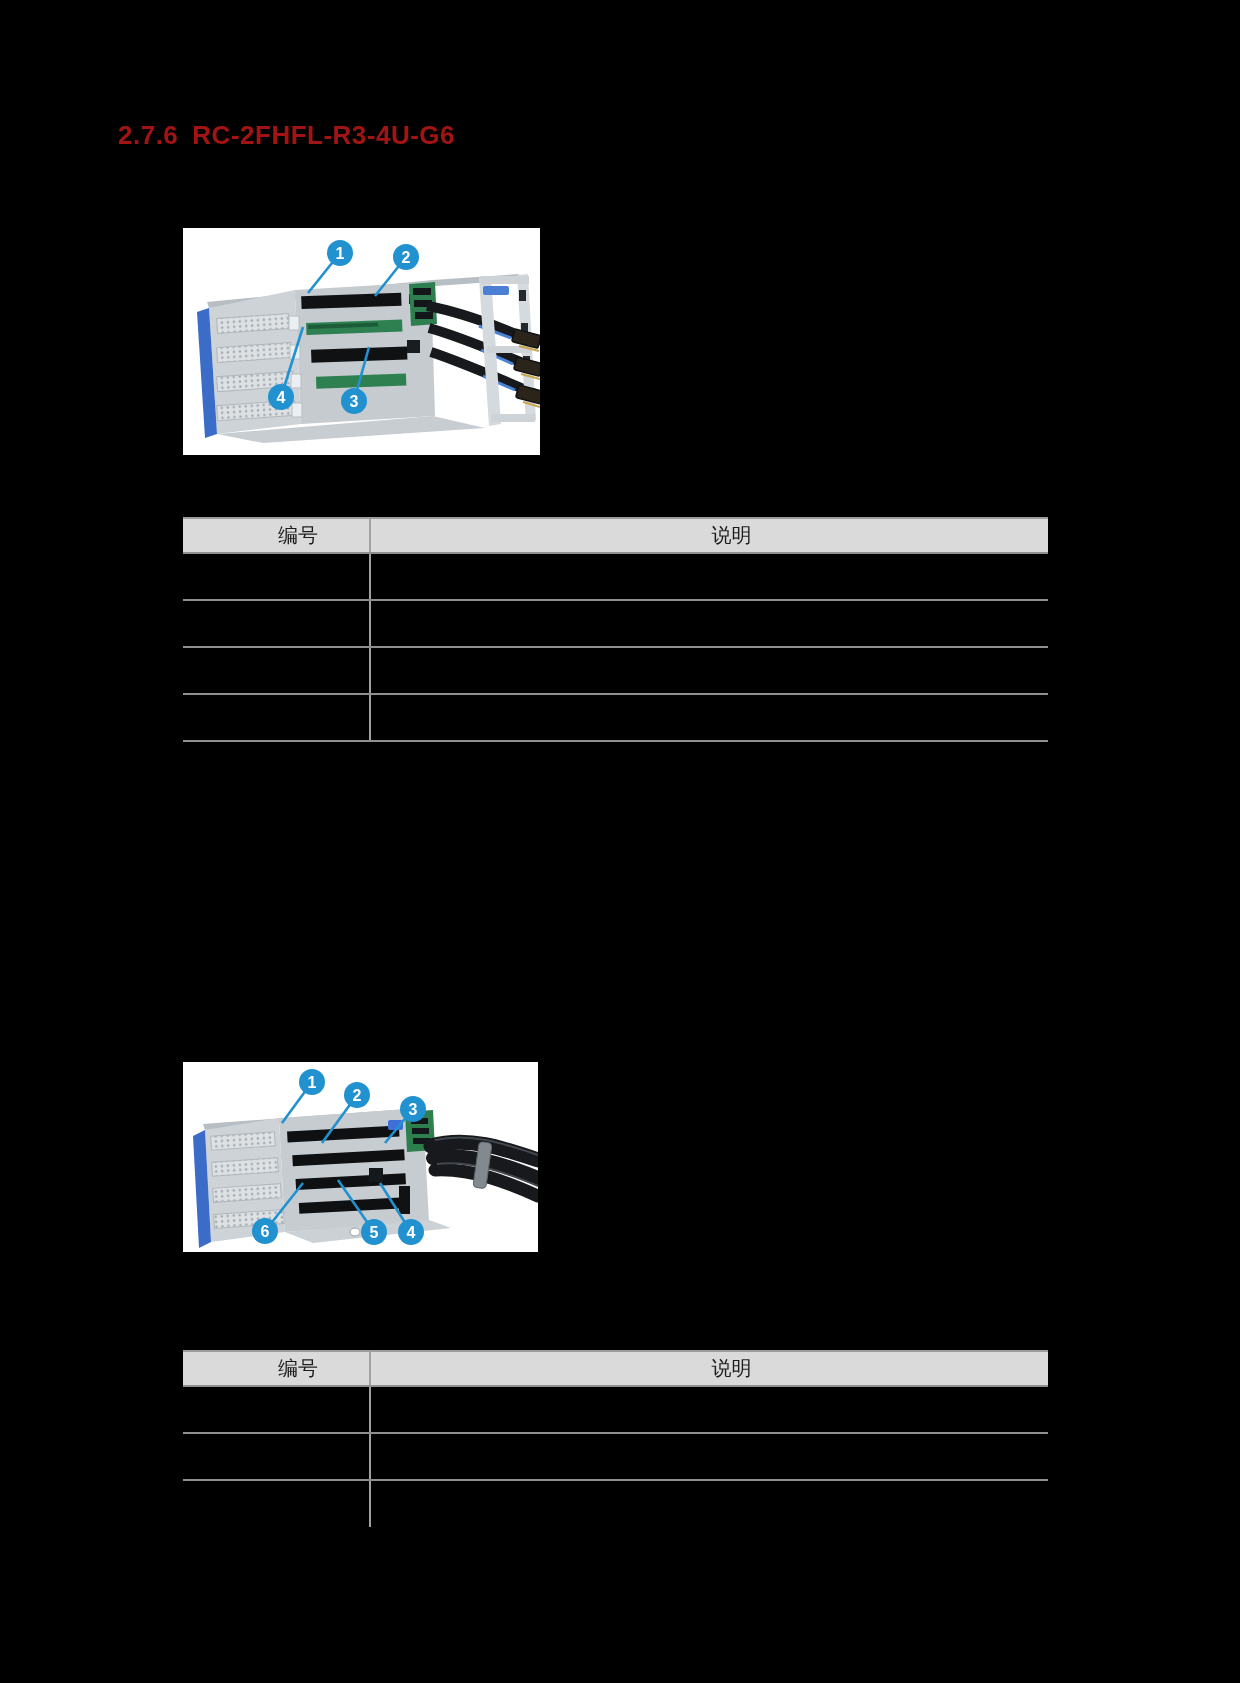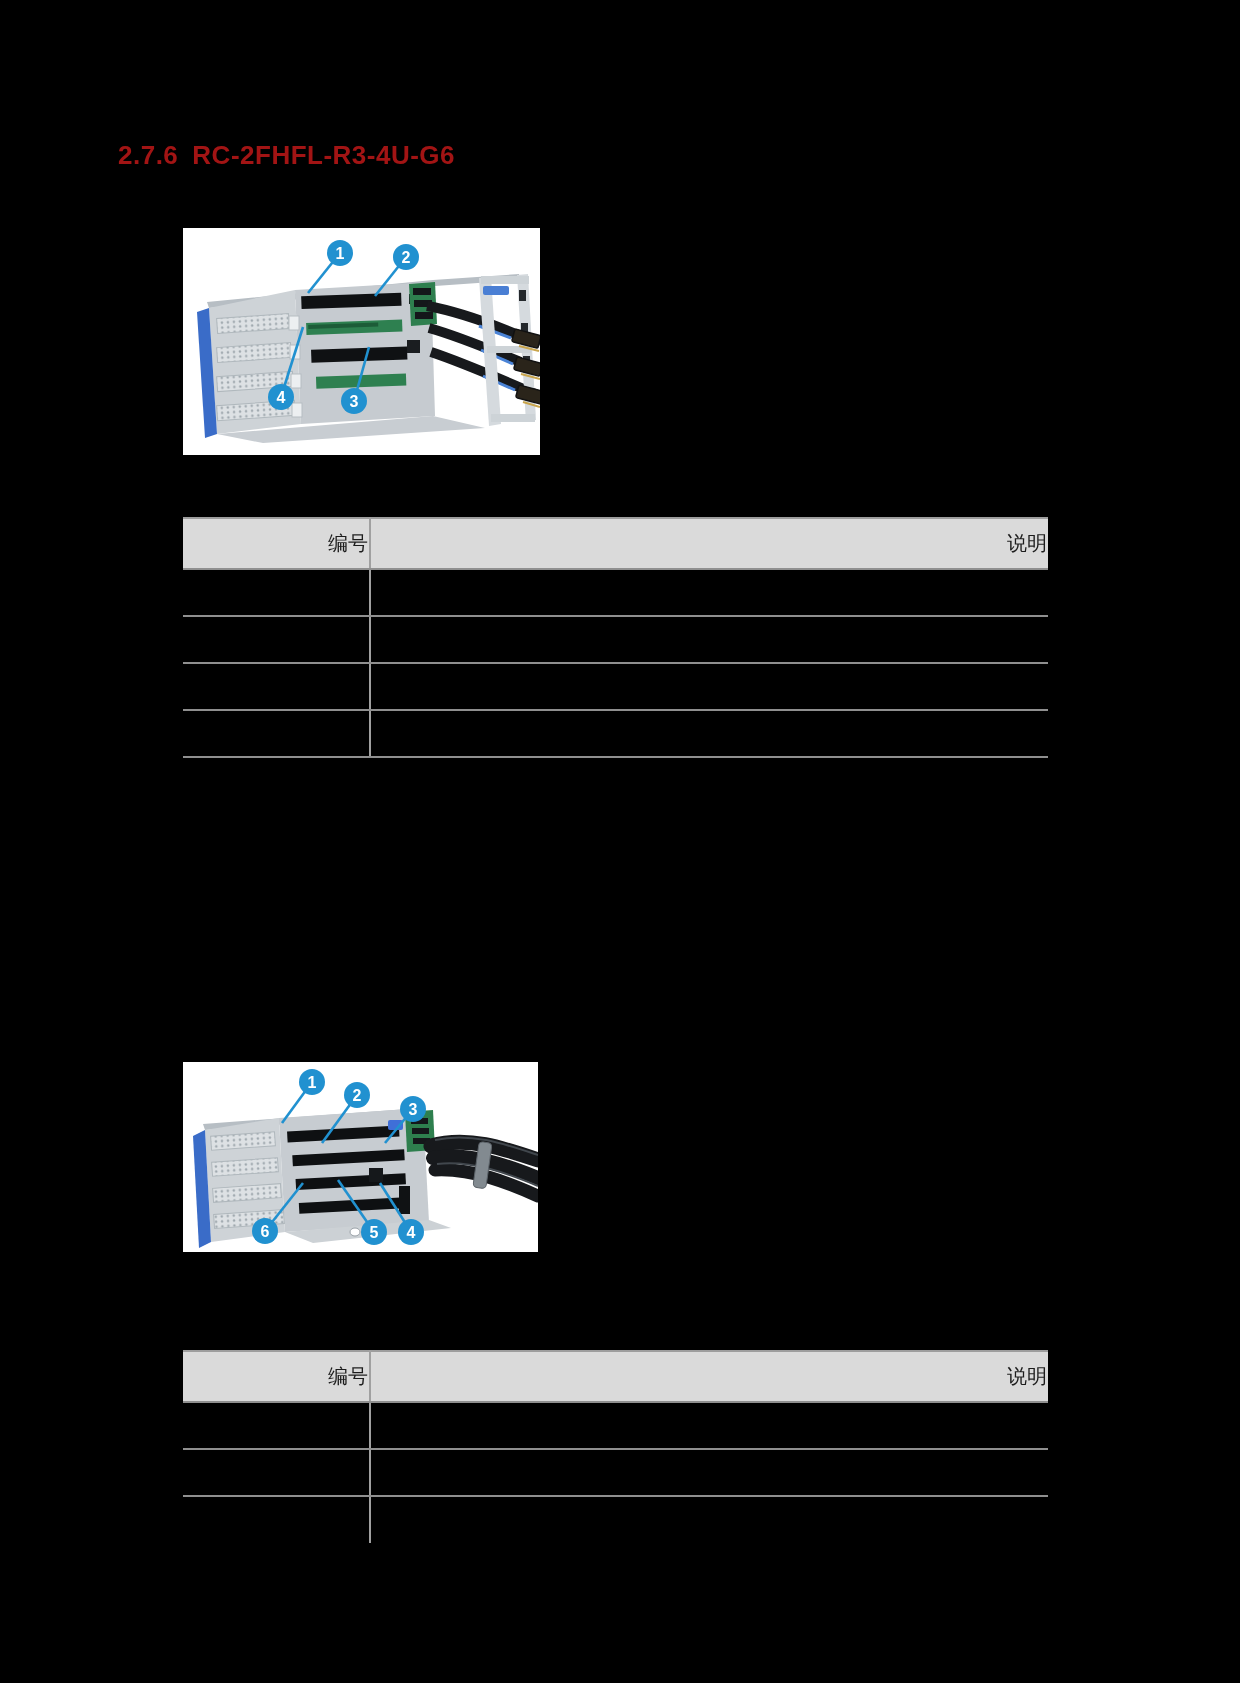--- a/index.html
+++ b/index.html
@@ -53,26 +53,26 @@
     font-family: "Liberation Sans", "DejaVu Sans", sans-serif;
   }
 
   .spec-table {
     position: absolute;
     border-collapse: collapse;
     table-layout: fixed;
     width: 865px;
   }
   .spec-table th {
-    height: 51px;
+    height: 35px;
     background: var(--table-header-bg, #DADADA);
     color: var(--table-header-text, #1C1C1C);
     font-size: 20px;
     font-weight: 400;
-    text-align: right;
+    text-align: center;
     vertical-align: middle;
     border-top: 2px solid #9D9D9D;
     border-bottom: 2px solid var(--table-line, #8F8F8F);
     padding-left: 45px;
   }
   .spec-table td {
     height: 47px;
     border-bottom: 2px solid var(--table-line, #8F8F8F);
     color: #000000; 
     font-size: 19px;
@@ -82,21 +82,21 @@
   .spec-table td:first-child {
     border-right: 2px solid #A0A0A0;
   }
   .spec-table tr.cut td { border-bottom: none; }
 </style>
 </head>
 <body>
 
 <div class="page">
 
-  <h2 class="section-heading" style="left:118px; top:140px;">
+  <h2 class="section-heading" style="left:118px; top:120px;">
     <span class="heading-number">2.7.6</span><span class="heading-title">RC-2FHFL-R3-4U-G6</span>
   </h2>
 
   <figure class="riser-figure" style="left:183px; top:228px; width:357px; height:227px;">
     <svg class="photo" viewBox="0 0 357 227" aria-hidden="true">
       <defs>
         <pattern id="holes1" width="6" height="5" patternUnits="userSpaceOnUse">
           <rect width="6" height="5" fill="#dde1e4"></rect>
           <circle cx="3" cy="2.5" r="1.2" fill="#9fa8ae"></circle>
         </pattern>

